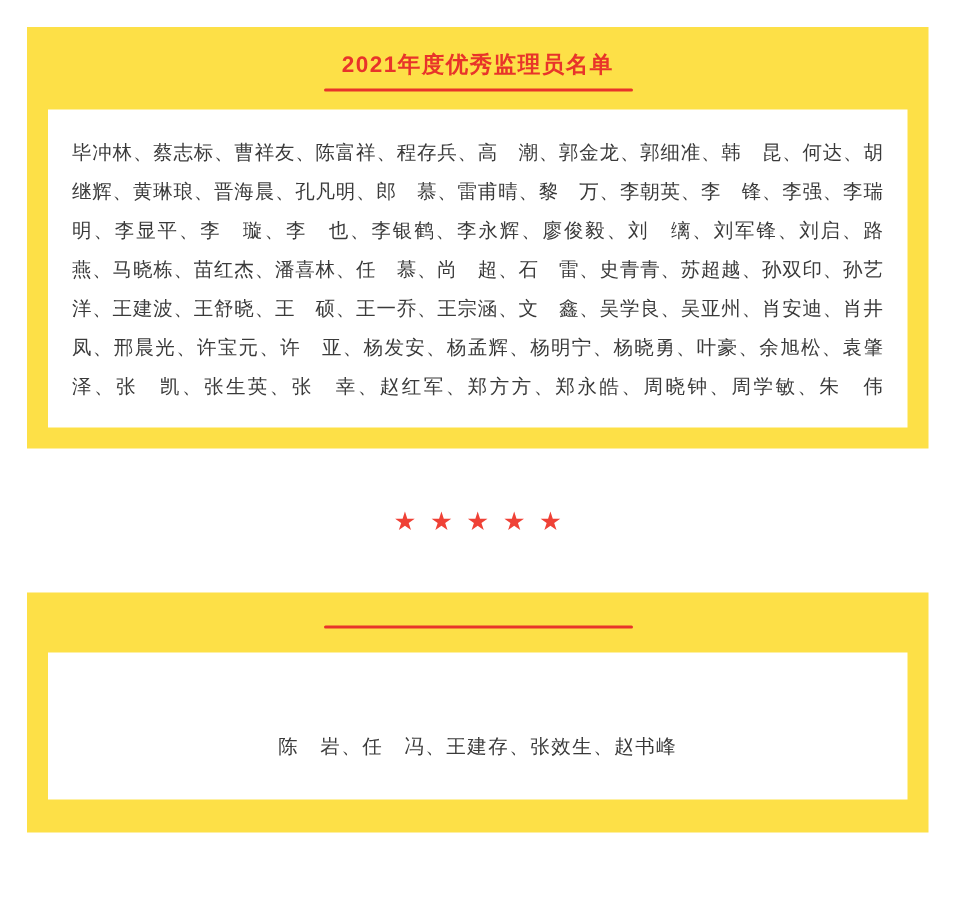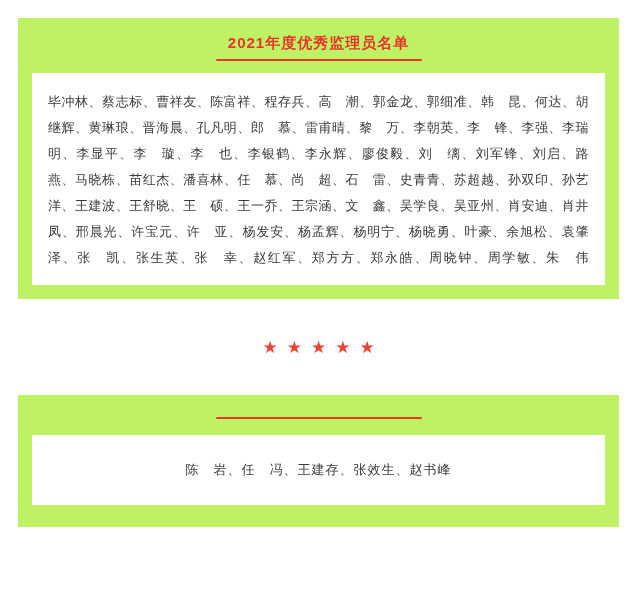--- a/index.html
+++ b/index.html
@@ -17,21 +17,21 @@
     width: 637px;
     height: 616px;
     position: relative;
     background: #ffffff;
     box-sizing: border-box;
   }
 
   
   .section {
     margin: 0 18px;
-    background: #bef264;
+    background: #fde047;
     padding: 16px 0 14px 0;
     box-sizing: border-box;
   }
   .section-1 { margin-top: 18px; }
 
   .section-title {
     text-align: center;
     color: #e8342a;
     font-size: 15px;
     font-weight: bold;
@@ -58,20 +58,21 @@
     line-height: 26px;
     text-align: justify;
     text-align-last: justify;
     letter-spacing: 0.4px;
     word-break: break-all;
   }
   .names-text-center {
     text-align: center;
     text-align-last: center;
     letter-spacing: 1px;
+    margin-top: 28px;
   }
 
   
   .star-divider {
     height: 96px;
     display: flex;
     align-items: center;
     justify-content: center;
     gap: 9px;
   }

